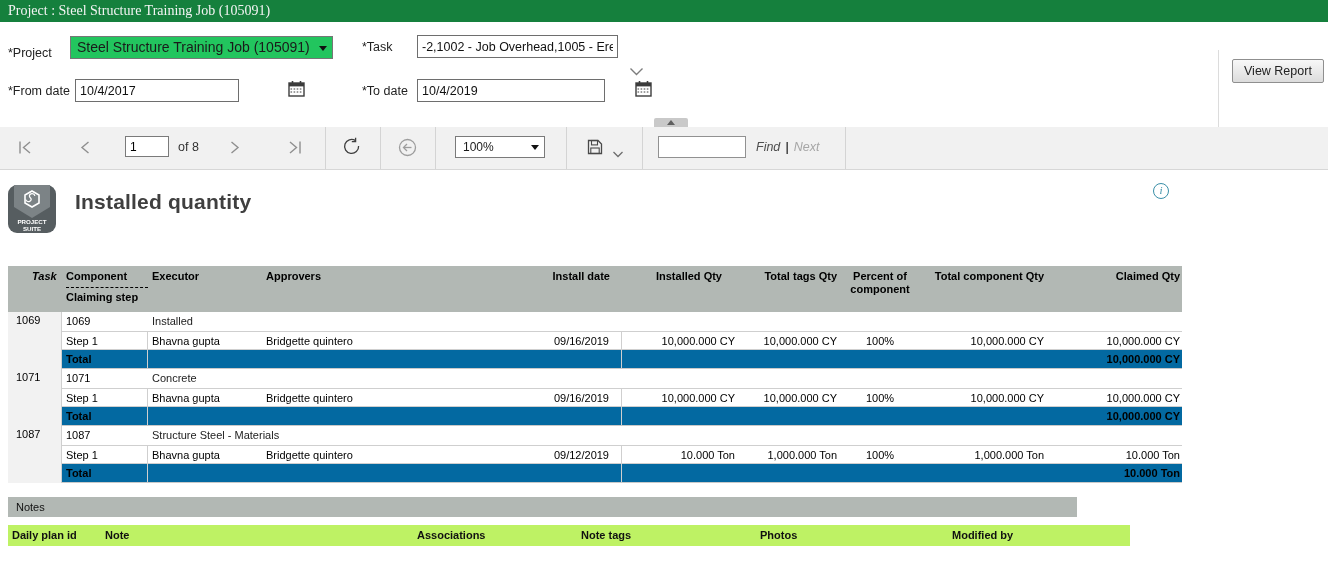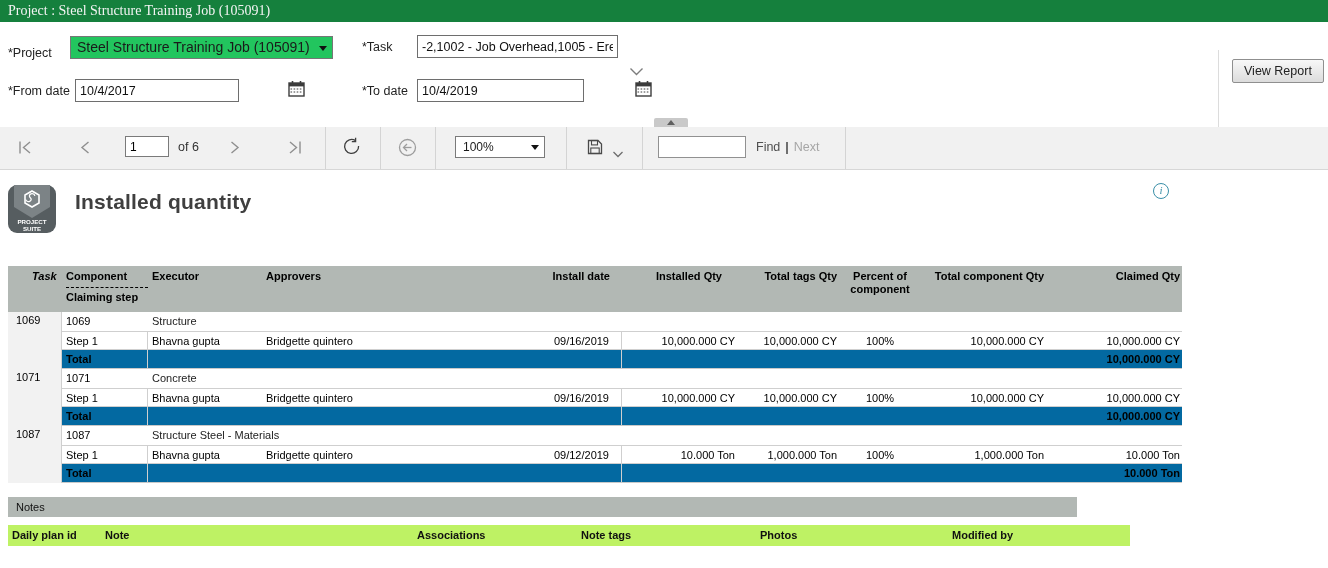--- a/index.html
+++ b/index.html
@@ -73,21 +73,21 @@
   .zoomselect {
     position:absolute; left:455px; top:9px; width:90px; height:22px;
     border:1px solid #7a7a7a; background:#fff; font-size:12px; line-height:20px;
     padding:0 18px 0 7px; cursor:default;
   }
   .findinput {
     position:absolute; left:658px; top:9px; width:88px; height:22px;
     border:1px solid #919191; font-size:12px; padding:0 4px; outline:none;
     font-family:"Liberation Sans",sans-serif;
   }
-  .findnext { position:absolute; left:756px; top:13px; font-size:12.5px; }
+  .findnext { position:absolute; left:756px; top:13px; font-size:12.5px;font-style:italic; }
   .findnext .find { color:#4f4f4f; cursor:pointer; }
   .findnext .bar  { color:#4f4f4f; font-weight:bold; margin:0 5px; }
   .findnext .next { color:#a6a6a6; cursor:pointer; }
 
   
   .logo { position:absolute; left:8px; top:185px; width:48px; height:48px; }
   .reporttitle {
     position:absolute; left:75px; top:190px; font-size:21px; font-weight:bold;
     color:#3f3f3f; letter-spacing:0.2px;
   }
@@ -177,21 +177,21 @@
         <line x1="5.5" y1="1" x2="5.5" y2="4" stroke="#3c3c3c" stroke-width="1.6"></line>
         <line x1="13.5" y1="1" x2="13.5" y2="4" stroke="#3c3c3c" stroke-width="1.6"></line>
         <g stroke="#3c3c3c" stroke-width="1" stroke-dasharray="1.6,1.5">
           <line x1="3.5" y1="9" x2="15.5" y2="9"></line>
             <line x1="3.5" y1="12" x2="15.5" y2="12"></line>
         </g>
       </svg>
     </button>
 
     <span class="plabel" style="left:362px;top:58px;">*To date</span>
-    <input class="pinput" style="left: 417px; top: 57px; width: 167px;" value="10/4/2019">
+    <input class="pinput" style="left: 417px; top: 57px; width: 188px;" value="10/4/2019">
     <button class="calbtn" style="left:633px;top:58px;">
       <svg width="19" height="18" viewBox="0 0 19 18">
         <rect x="2" y="3" width="15" height="13" fill="none" stroke="#3c3c3c" stroke-width="1.4"></rect>
         <rect x="2" y="3" width="15" height="3.4" fill="#3c3c3c"></rect>
         <line x1="5.5" y1="1" x2="5.5" y2="4" stroke="#3c3c3c" stroke-width="1.6"></line>
         <line x1="13.5" y1="1" x2="13.5" y2="4" stroke="#3c3c3c" stroke-width="1.6"></line>
         <g stroke="#3c3c3c" stroke-width="1" stroke-dasharray="1.6,1.5">
           <line x1="3.5" y1="9" x2="15.5" y2="9"></line>
             <line x1="3.5" y1="12" x2="15.5" y2="12"></line>
         </g>
@@ -212,21 +212,21 @@
         <line x1="4" y1="2.5" x2="4" y2="14.5" stroke="#8f8f8f" stroke-width="1.4"></line>
         <path d="M14 3 L7.5 8.5 L14 14" fill="none" stroke="#8f8f8f" stroke-width="1.4"></path>
       </svg>
     </button>
     <button class="tbtn" style="left:78px;top:12px;">
       <svg width="14" height="17" viewBox="0 0 14 17">
         <path d="M10.5 3 L4 8.5 L10.5 14" fill="none" stroke="#8f8f8f" stroke-width="1.4"></path>
       </svg>
     </button>
     <input class="pageinput" value="1" style="">
-    <span class="oflabel">of 6</span>
+    <span class="oflabel">of 8</span>
     <button class="tbtn" style="left:228px;top:12px;">
       <svg width="14" height="17" viewBox="0 0 14 17">
         <path d="M3.5 3 L10 8.5 L3.5 14" fill="none" stroke="#8f8f8f" stroke-width="1.4"></path>
       </svg>
     </button>
     <button class="tbtn" style="left:286px;top:12px;">
       <svg width="18" height="17" viewBox="0 0 18 17">
         <path d="M4 3 L10.5 8.5 L4 14" fill="none" stroke="#8f8f8f" stroke-width="1.4"></path>
         <line x1="14" y1="2.5" x2="14" y2="14.5" stroke="#8f8f8f" stroke-width="1.4"></line>
       </svg>
@@ -305,21 +305,21 @@
       <div class="hcell c-tstep">Total tags Qty</div>
       <div class="hcell c-pct">Percent of component</div>
       <div class="hcell c-tcomp">Total component Qty</div>
       <div class="hcell c-claim">Claimed Qty</div>
     </div>
 
     <div class="tgroup">
       <div class="taskcell">1069</div>
       <div class="trow row-component">
         <div class="c-comp">1069</div>
-        <div class="c-compname">Structure</div>
+        <div class="c-compname">Installed</div>
       </div>
       <div class="trow row-step">
         <div class="c-comp">Step 1</div>
         <div class="c-exec">Bhavna gupta</div>
         <div class="c-appr">Bridgette quintero</div>
         <div class="c-date">09/16/2019</div>
         <div class="c-inst">10,000.000 CY</div>
         <div class="c-tstep">10,000.000 CY</div>
         <div class="c-pct">100%</div>
         <div class="c-tcomp">10,000.000 CY</div>

